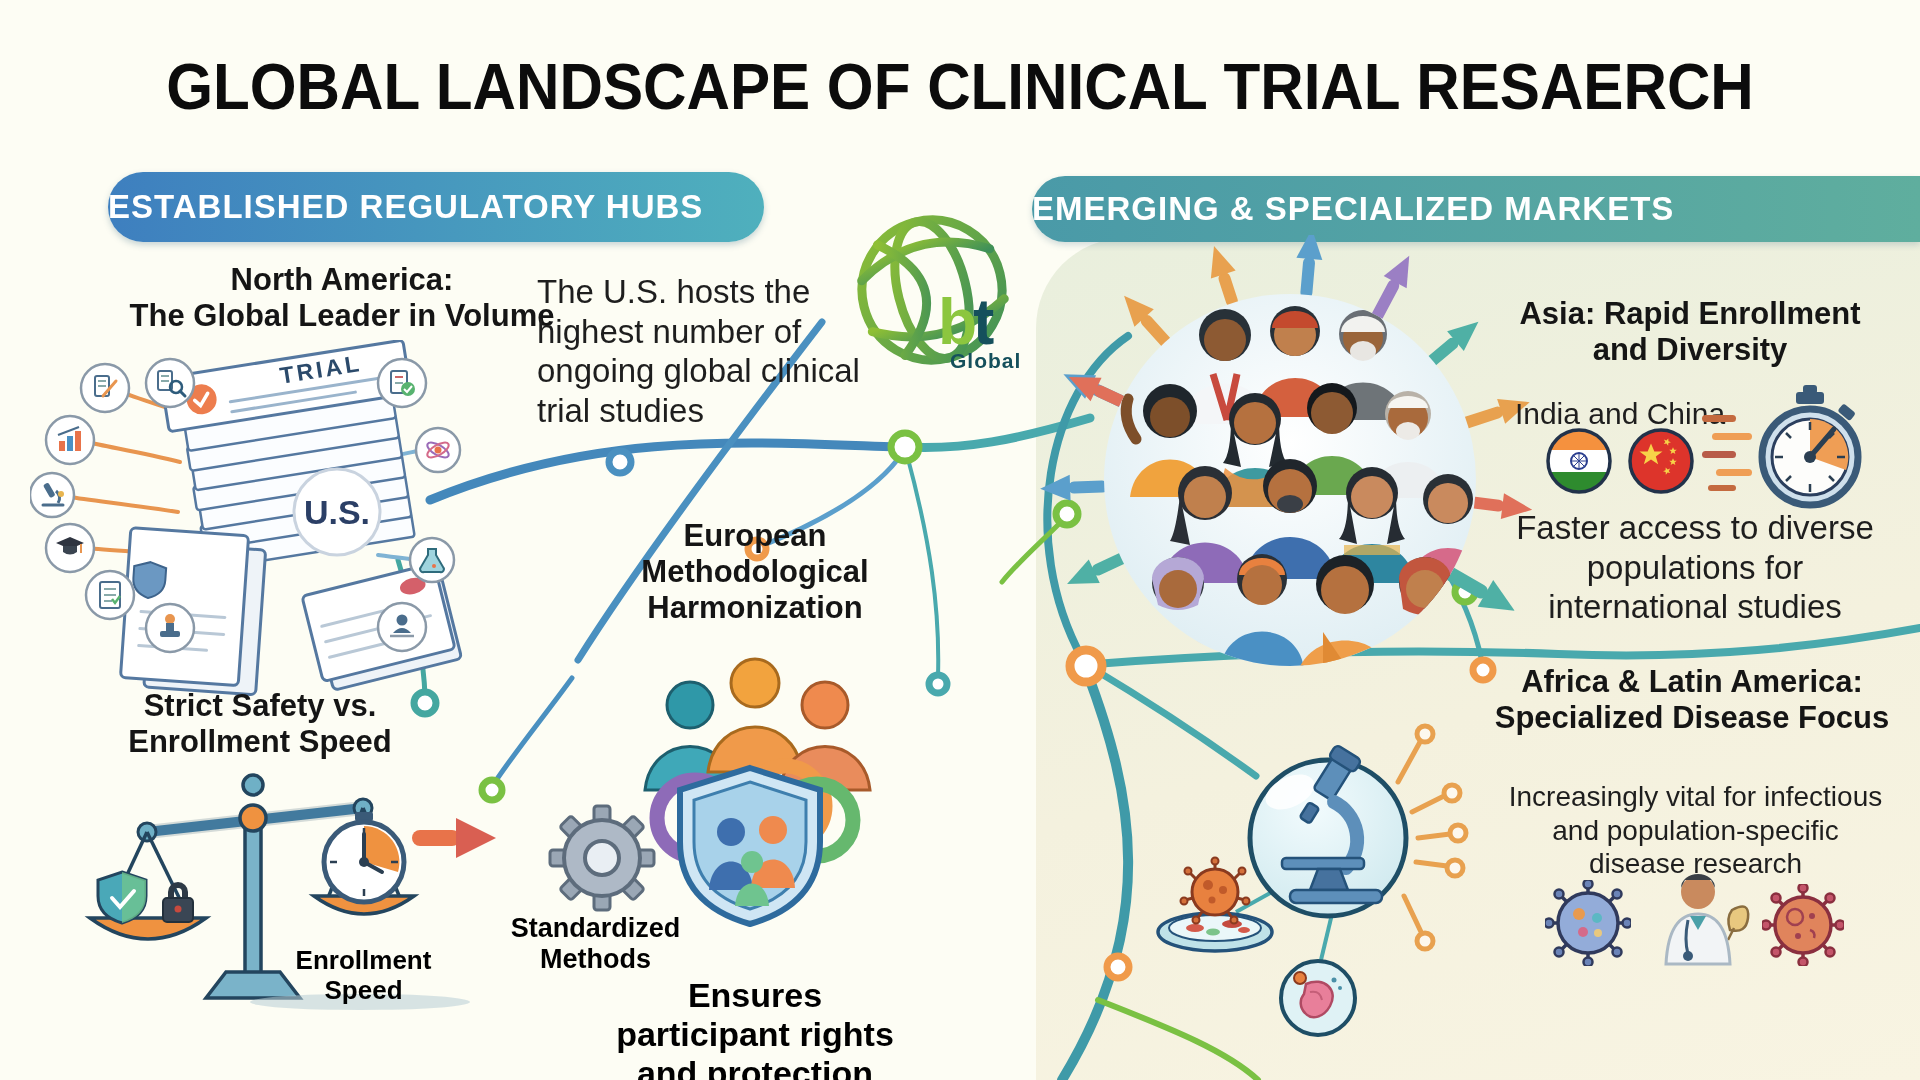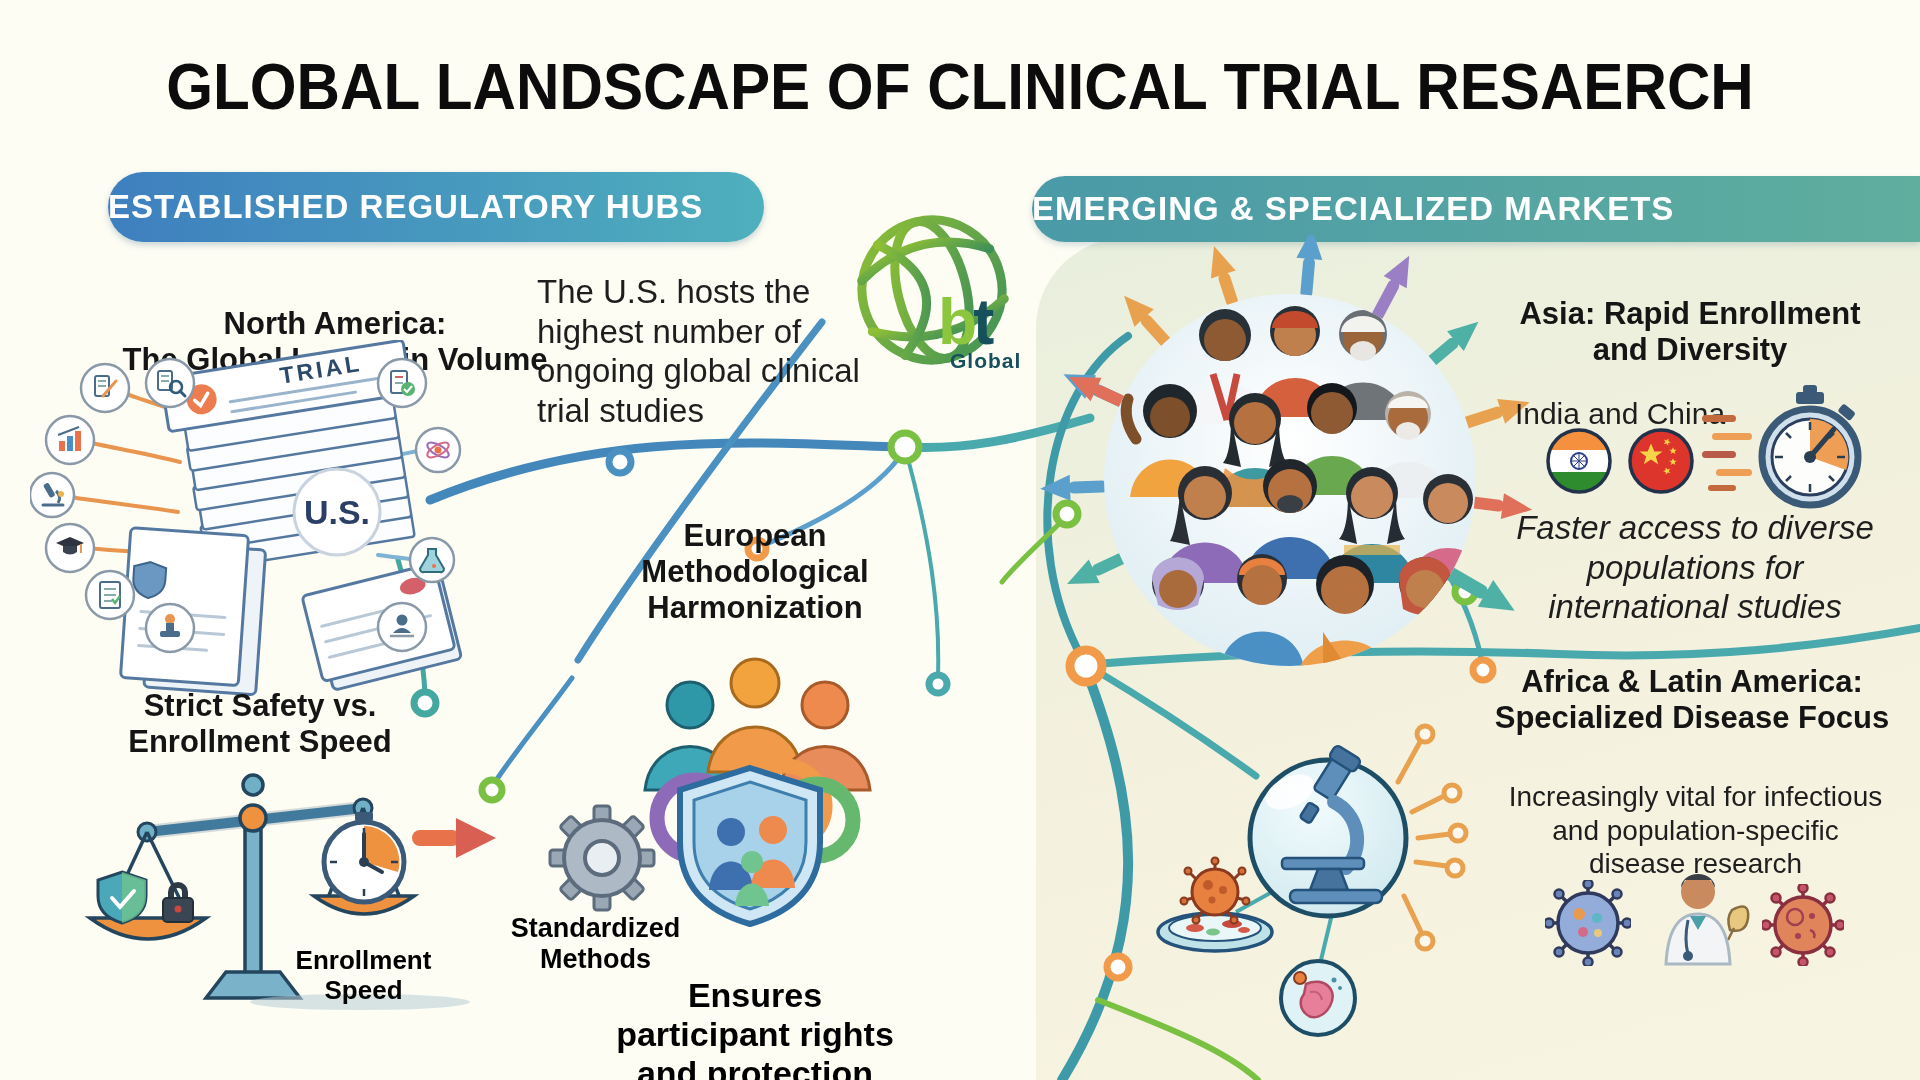--- a/index.html
+++ b/index.html
@@ -97,21 +97,21 @@
       <path d="M 16,66 Q 82,26 148,66"></path>
       <path d="M 14,118 Q 82,155 150,118"></path>
       <path d="M 40,35 Q 110,92 40,149"></path>
     </g>
     <text x="88" y="146" font-size="64" font-weight="bold" letter-spacing="-4">
       <tspan fill="#8cc63f">b</tspan><tspan fill="#15505c">t</tspan>
     </text>
     <text x="100" y="170" font-size="21" font-weight="bold" fill="#15505c" letter-spacing="1">Global</text>
   </svg>
 
-  <div class="h z2" style="left:85px;top:262px;width:500px;margin-top:44px;">
+  <div class="h z2" style="left:92px;top:262px;width:500px;">
     <div>North America:</div>
     <div>The Global Leader in Volume</div>
   </div>
   <div class="body-txt z2" style="left:537px;top:272px;width:360px;">The U.S. hosts the highest number of ongoing global clinical trial studies</div>
 
   <svg class="abs z2" style="left:30px;top:340px;" width="445" height="400" viewBox="0 0 445 400">
     <g fill="none" stroke-linecap="round" stroke-width="4">
       <path d="M150,72 C120,62 100,56 92,52" stroke="#e8954f"></path>
       <path d="M150,122 C110,112 72,106 58,102" stroke="#e8954f"></path>
       <path d="M148,172 C110,166 58,160 40,157" stroke="#e8954f"></path>
@@ -636,21 +636,21 @@
         <line x1="86" y1="48" x2="91" y2="53"></line>
           <line x1="134" y1="96" x2="129" y2="91"></line>
         <line x1="86" y1="96" x2="91" y2="91"></line>
           <line x1="134" y1="48" x2="129" y2="53"></line>
       </g>
       <line x1="110" y1="72" x2="134" y2="44" stroke="#2b3f52" stroke-width="5" stroke-linecap="round"></line>
       <circle cx="110" cy="72" r="6" fill="#2b3f52"></circle>
     </g>
   </svg>
 
-  <div class="body-txt c z2" style="left:1505px;top:508px;width:380px;font-style:italic;">Faster access to diverse populations for international studies</div>
+  <div class="body-txt c z2" style="left:1505px;top:508px;width:380px;">Faster access to diverse populations for international studies</div>
 
   <div class="h z2" style="left:1472px;top:664px;width:440px;">
     <div>Africa &amp; Latin America:</div>
     <div>Specialized Disease Focus</div>
   </div>
   <div class="body-txt c z2" style="left:1508px;top:780px;width:375px;font-size:28px;">Increasingly vital for infectious and population-specific disease research</div>
 
   <svg class="abs z2" style="left:1545px;top:880px;" width="86" height="86" viewBox="0 0 86 86">
     <g stroke="#303a5c" stroke-width="3.5" stroke-linecap="round">
       <line x1="43" y1="14" x2="43" y2="4"></line>

